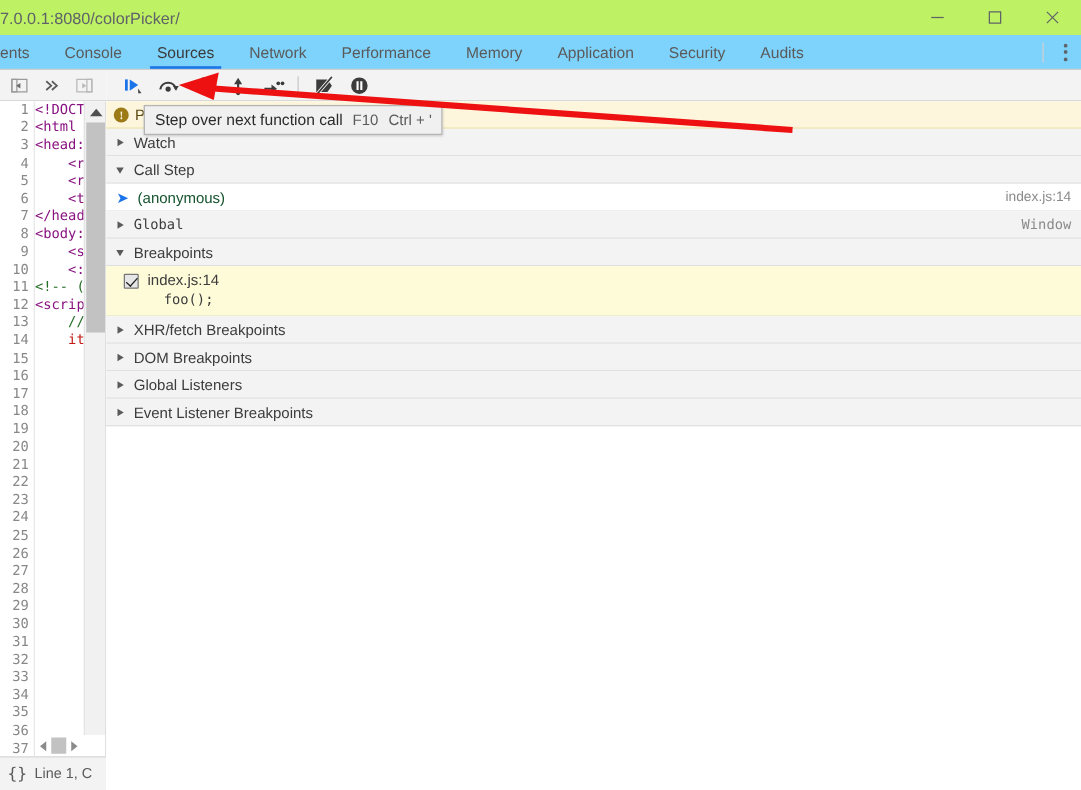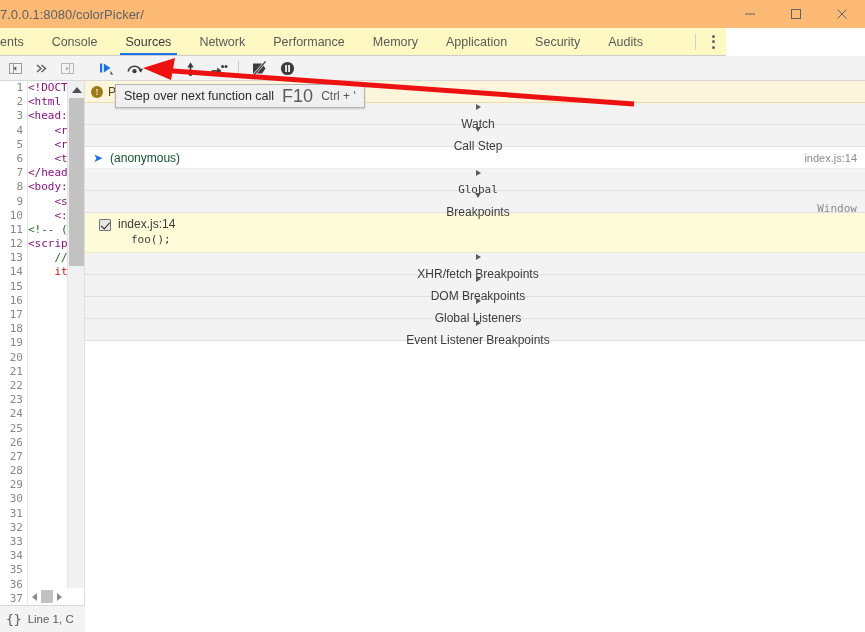--- a/index.html
+++ b/index.html
@@ -7,41 +7,41 @@
     width: 865px; height: 632px;
     font-family: "Liberation Sans", sans-serif;
     background: #ffffff;
     overflow: hidden;
   }
   #app { position: relative; width: 865px; height: 632px; }
 
   
   .titlebar {
     position: absolute; left: 0; top: 0; width: 865px; height: 28px;
-    background: #fdba74;
+    background: #bef264;
     display: flex; align-items: center;
   }
   .titlebar-url {
     font-size: 13px; color: #5f6368; padding-left: 0px;
     white-space: nowrap; overflow: hidden;
   }
   .win-controls {
     position: absolute; right: 0; top: 0; height: 28px;
     display: flex; align-items: center;
   }
   .win-btn {
     width: 46px; height: 28px; display: flex; align-items: center; justify-content: center;
     color: #5f6368;
   }
   .win-btn svg { display: block; }
 
   
   .tabbar {
-    position: absolute; left: 0; top: 28px; width: 726px; height: 28px;
-    background: #fef9c3;
+    position: absolute; left: 0; top: 28px; width: 865px; height: 28px;
+    background: #7dd3fc;
     border-bottom: 1px solid #cdcdcd;
     display: flex; align-items: stretch;
   }
   .tab {
     display: flex; align-items: center; padding: 0 14px;
     font-size: 12.5px; color: #5a5a5a; white-space: nowrap;
     position: relative;
   }
   .tab.clipped { padding-left: 0; }
   .tab.active { color: #3a3a3a; }
@@ -151,21 +151,21 @@
   }
   .info-ico {
     width: 12px; height: 12px; border-radius: 50%; background: #9c7b16;
     color: #fdf6dd; font-size: 9px; font-weight: bold; line-height: 12px;
     text-align: center; font-family: "Liberation Serif", serif; flex: none;
   }
   .paused-text { font-size: 12px; color: #5a4a12; white-space: nowrap; }
 
   .section-head {
     height: 22px; background: #f3f3f3; border-bottom: 1px solid #e0e0e0;
-    display: flex; align-items: center; padding-left: 6px; gap: 6px; flex-direction: column;
+    display: flex; align-items: center; padding-left: 6px; gap: 6px;
   }
   .section-head .twisty { width: 10px; display: flex; align-items: center; justify-content: center; }
   .sec-title { font-size: 12px; color: #3c3c3c; }
   .sec-title.mono { font-family: "DejaVu Sans Mono", monospace; font-size: 11px; }
   .sec-right {
     margin-left: auto; margin-right: 8px; font-size: 11px; color: #8a8a8a;
   }
   .sec-right.mono { font-family: "DejaVu Sans Mono", monospace; }
 
   .row-item {
@@ -510,21 +510,21 @@
           </svg>
       </span>
       <span class="sec-title">Event Listener Breakpoints</span>
     </div>
   </div>
 
   <div style="position:absolute; left:115px; top:84px; height:24px; background:#f0f0f0;
               border:1px solid #b5b5b5; display:flex; align-items:center; padding:0 8px; gap:8px;
               box-shadow:0 1px 2px rgba(0,0,0,.18);">
     <span style="font-size:12.5px; color:#2b2b2b; white-space:nowrap;">Step over next function call</span>
-    <span style="font-size:18px; color:#5a5a5a; white-space:nowrap;">F10</span>
+    <span style="font-size:12px; color:#5a5a5a; white-space:nowrap;">F10</span>
     <span style="font-size:12px; color:#5a5a5a; white-space:nowrap;">Ctrl + '</span>
   </div>
 
   <svg class="annot">
     <line x1="634" y1="104" x2="160" y2="70" stroke="#ee1111" stroke-width="5" stroke-linecap="butt"></line>
     <polygon points="143,68 175,58 171,80" fill="#ee1111"></polygon>
   </svg>
 
 </div>
 

